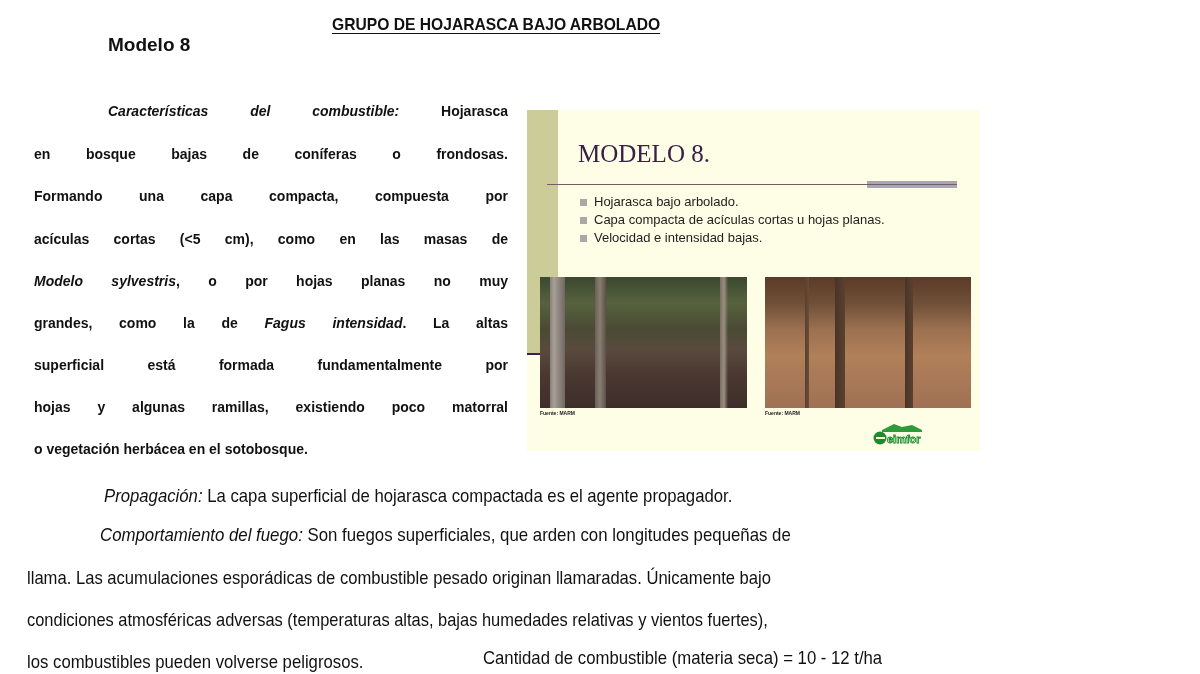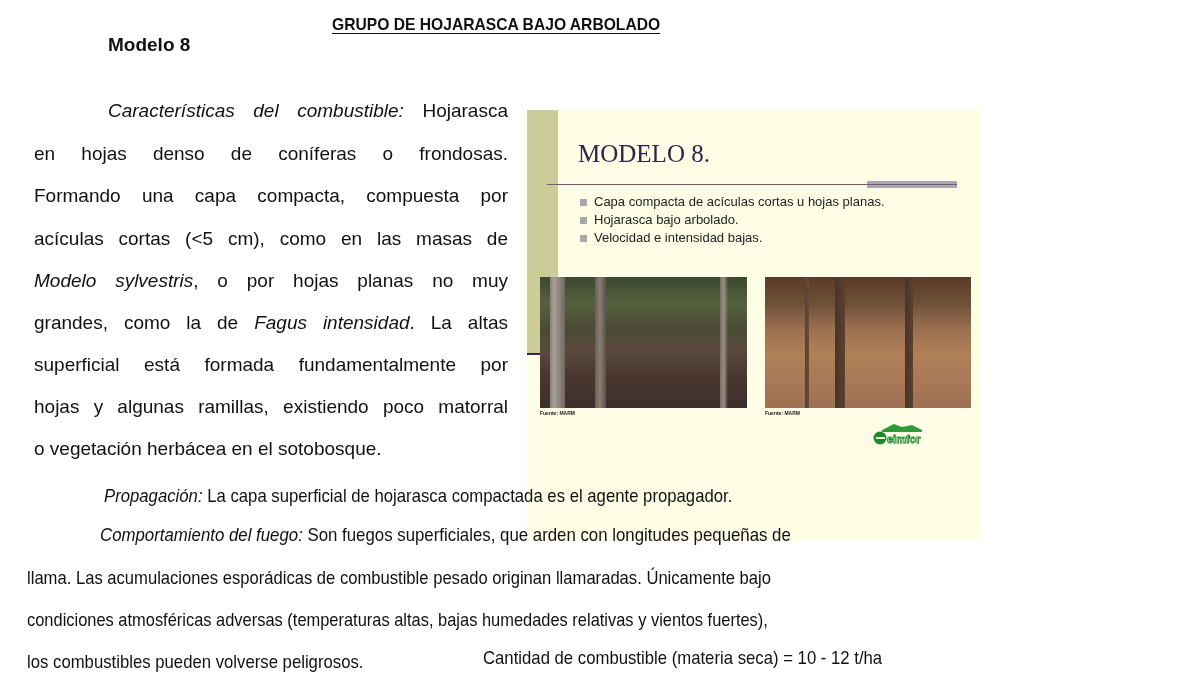--- a/index.html
+++ b/index.html
@@ -7,25 +7,25 @@
     width: 1200px; height: 674px; position: relative; overflow: hidden;
     background: #ffffff; color: #111111;
     font-family: "Liberation Sans", "DejaVu Sans", sans-serif;
   }
   .abs { position: absolute; }
   em { font-style: italic; }
 
   #heading-group { left: 332px; top: 15px; font-weight: bold; font-size: 17px; text-decoration: underline; text-underline-offset: 3px; transform: scaleX(0.92); transform-origin: left top; }
   #heading-model { left: 108px; top: 34px; font-weight: bold; font-size: 19px; }
 
-  .jline { position: absolute; left: 34px; width: 474px; text-align: justify; text-align-last: justify; font-size: 19px; line-height: 22px; white-space: nowrap; }
+  .jline { position: absolute; left: 34px; width: 474px; text-align: justify; text-align-last: justify; font-size: 14px; line-height: 22px; white-space: nowrap; font-weight: bold; }
   .jline.last { text-align-last: left; }
 
   
-  #slide { left: 527px; top: 110px; width: 453px; height: 431px; background: #fefee6; overflow: hidden; }
+  #slide { left: 527px; top: 110px; width: 453px; height: 341px; background: #fefee6; overflow: hidden; }
   #slide-sidebar { left: 0; top: 0; width: 31px; height: 245px; background: #cccc99; }
   #slide-sidebar-line { left: 0; top: 243px; width: 14px; height: 2px; background: #3a2058; }
   #slide-title { left: 51px; top: 30px; font-family: "Liberation Serif", serif; font-size: 25px; color: #3a2048; }
   #slide-rule { left: 20px; top: 74px; width: 410px; height: 1px; background: #7a5a6a; }
   #slide-rule-bar { left: 340px; top: 71px; width: 90px; height: 7px; background: #a8a8b4; }
   #slide-rule-bar::after { content: ""; position: absolute; left: 0; top: 3px; width: 90px; height: 1px; background: #7a5a6a; }
   .slide-bullets { left: 53px; top: 83px; margin: 0; padding: 0; list-style: none; }
   .slide-bullets li { font-size: 13px; line-height: 18px; color: #222; display: flex; align-items: center; }
   .bullet-sq { width: 7px; height: 7px; background: #a8a8a8; margin-right: 7px; display: inline-block; }
 
@@ -53,44 +53,44 @@
   .bline { position: absolute; font-size: 19px; line-height: 22px; white-space: nowrap; transform-origin: left top; }
 </style>
 </head>
 <body>
 
 <div class="abs" id="heading-group">GRUPO DE HOJARASCA BAJO ARBOLADO</div>
 <div class="abs" id="heading-model">Modelo 8</div>
 
 <div>
   <div class="jline" style="top:100px; left:108px; width:400px;"><em>Características del combustible:</em><span> Hojarasca</span></div>
-  <div class="jline" style="top:143px;">en hojas denso de coníferas o frondosas.</div>
+  <div class="jline" style="top:143px;">en bosque bajas de coníferas o frondosas.</div>
   <div class="jline" style="top:185px;">Formando una capa compacta, compuesta por</div>
   <div class="jline" style="top:228px;">acículas cortas (&lt;5 cm), como en las masas de</div>
   <div class="jline" style="top:270px;"><em>Modelo sylvestris</em><span>, o por hojas planas  no muy</span></div>
   <div class="jline" style="top:312px;"><span>grandes, como la de </span><em>Fagus intensidad</em><span>. La altas</span></div>
   <div class="jline" style="top:354px;">superficial está formada fundamentalmente por</div>
   <div class="jline" style="top:396px;">hojas y algunas ramillas, existiendo poco matorral</div>
   <div class="jline last" style="top:438px;">o vegetación herbácea en el sotobosque.</div>
 </div>
 
 <div class="abs" id="slide">
   <div class="abs" id="slide-sidebar"></div>
   <div class="abs" id="slide-sidebar-line"></div>
   <div class="abs" id="slide-title">MODELO 8.</div>
   <div class="abs" id="slide-rule"></div>
   <div class="abs" id="slide-rule-bar"></div>
   <ul class="abs slide-bullets">
     <li>
         <span class="bullet-sq"></span>
-        <span>Capa compacta de acículas cortas u hojas planas.</span>
+        <span>Hojarasca bajo arbolado.</span>
       </li>
     <li>
         <span class="bullet-sq"></span>
-        <span>Hojarasca bajo arbolado.</span>
+        <span>Capa compacta de acículas cortas u hojas planas.</span>
       </li>
     <li>
         <span class="bullet-sq"></span>
         <span>Velocidad e intensidad bajas.</span>
       </li>
   </ul>
   <div class="photo" id="photo-1"></div>
   <div class="photo" id="photo-2"></div>
   <div class="photo-caption" id="caption-1">Fuente: MARM</div>
   <div class="photo-caption" id="caption-2">Fuente: MARM</div>

